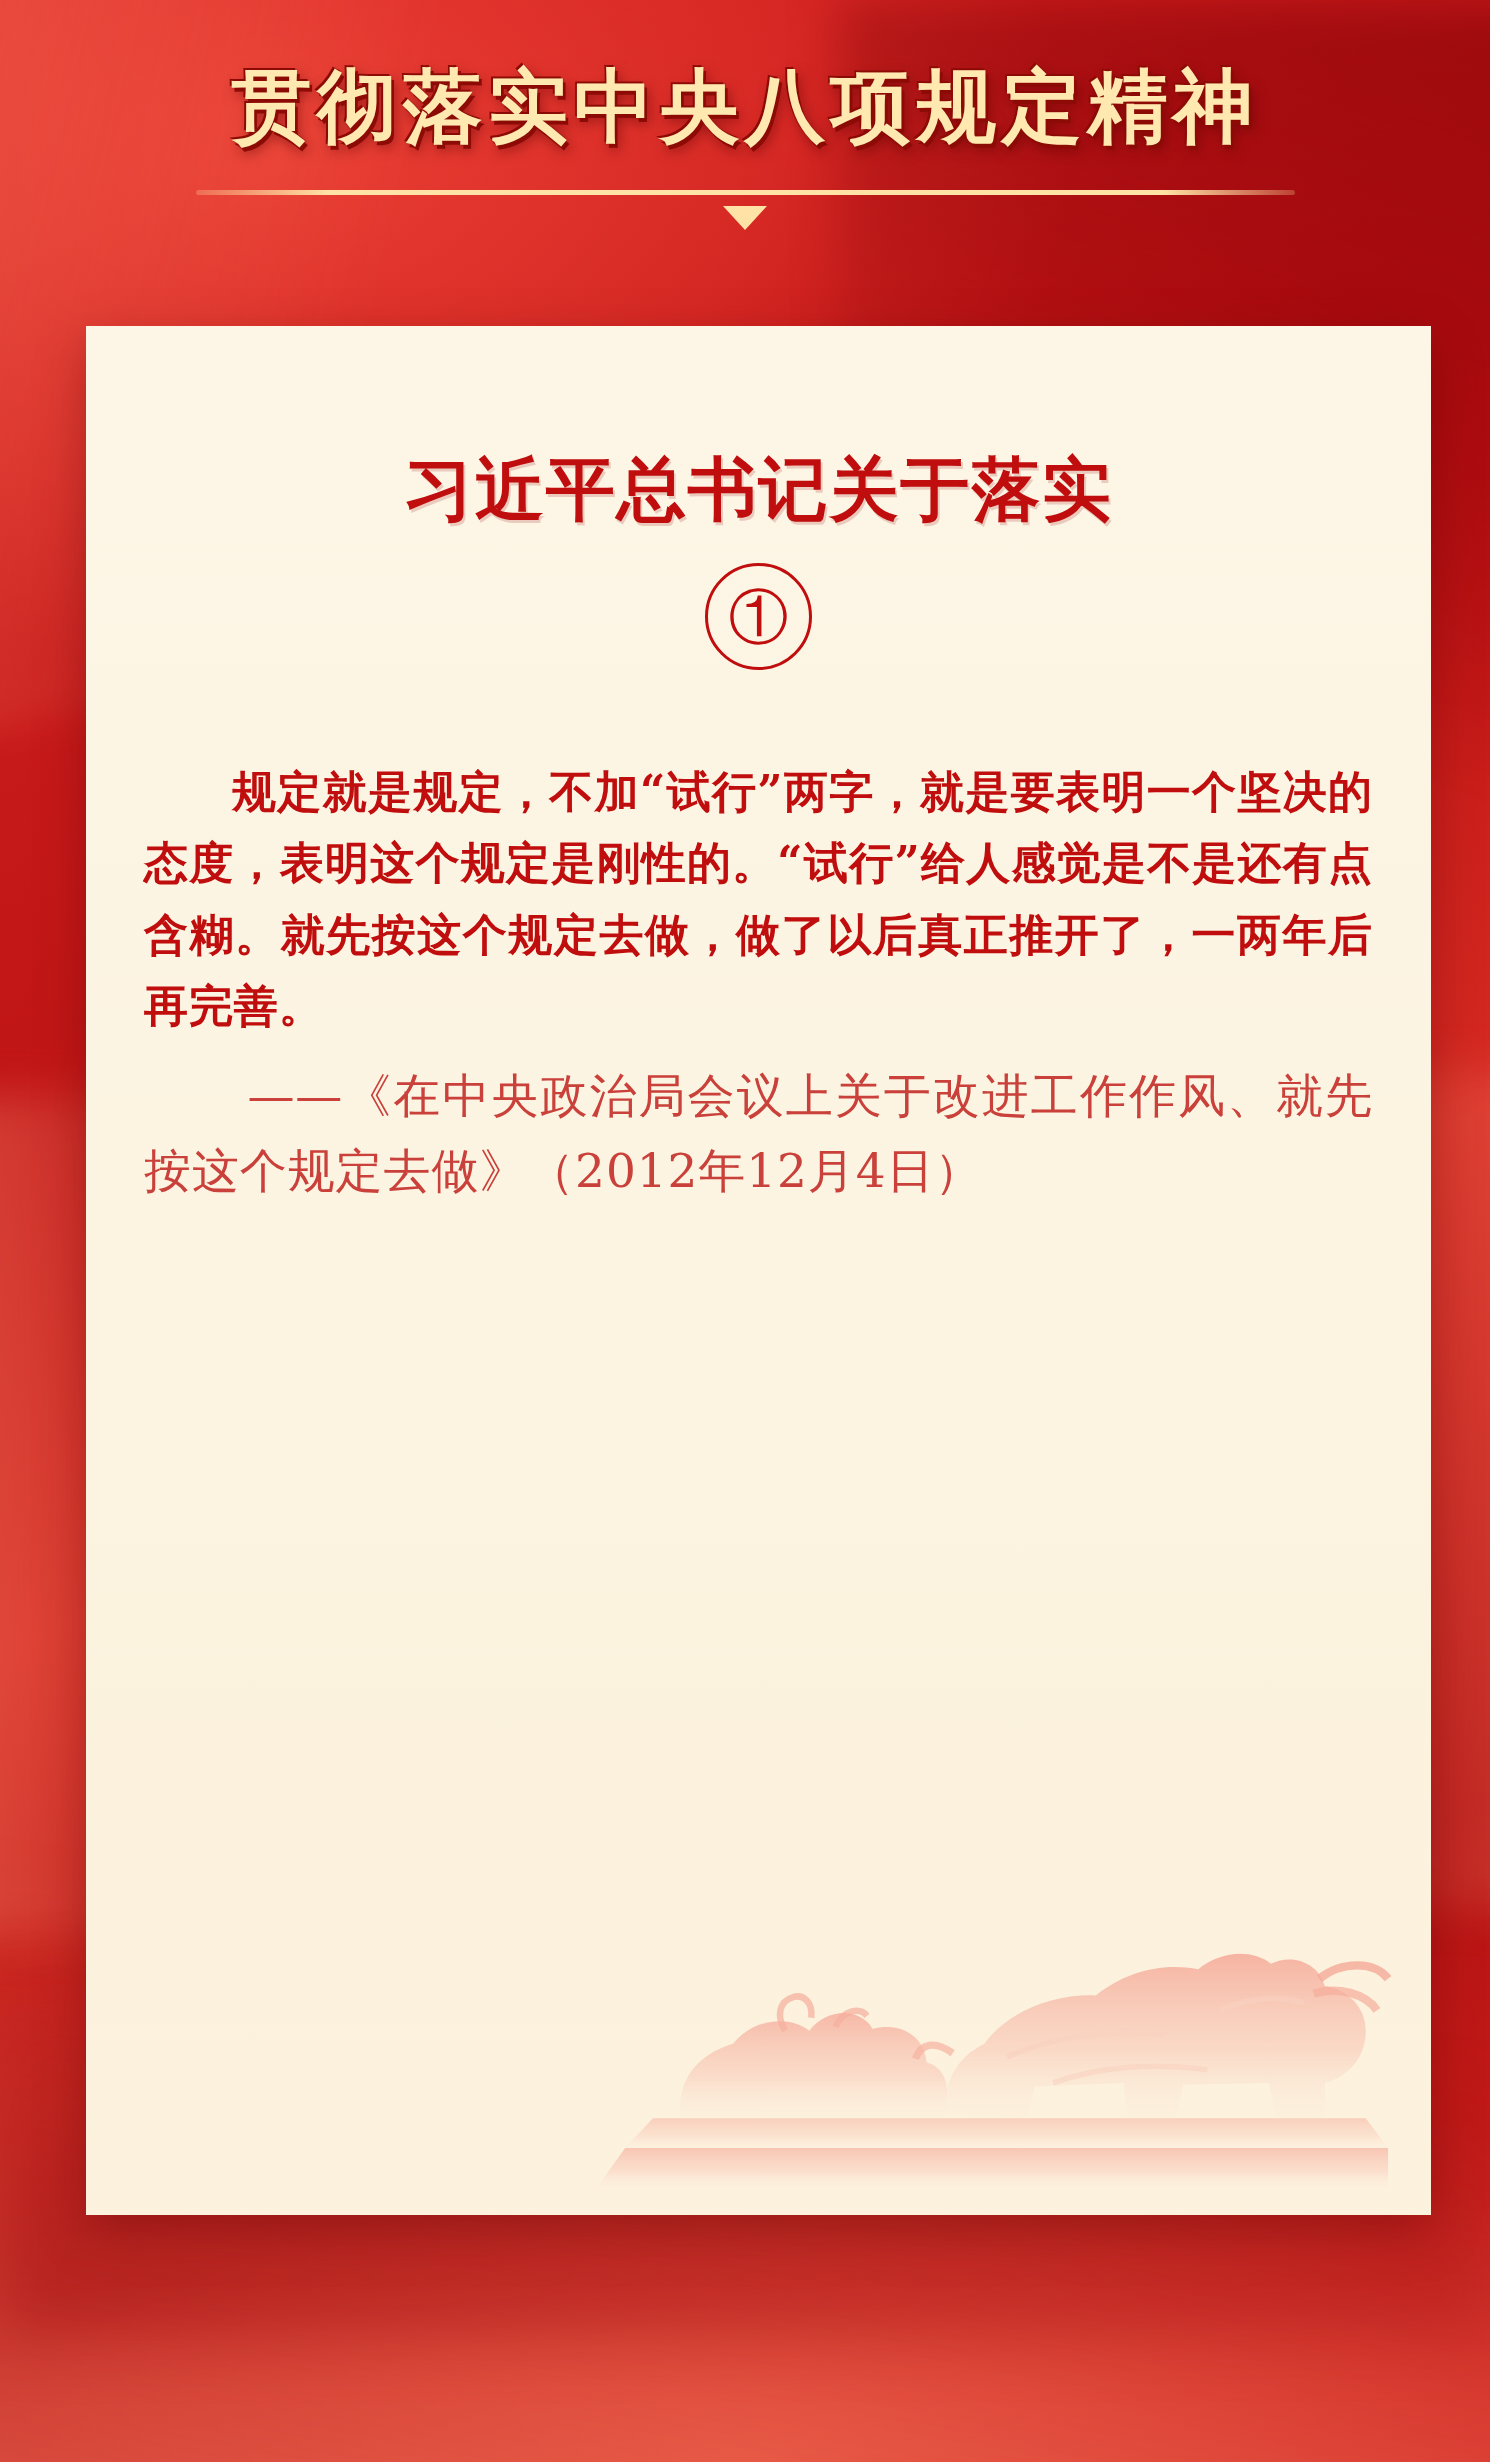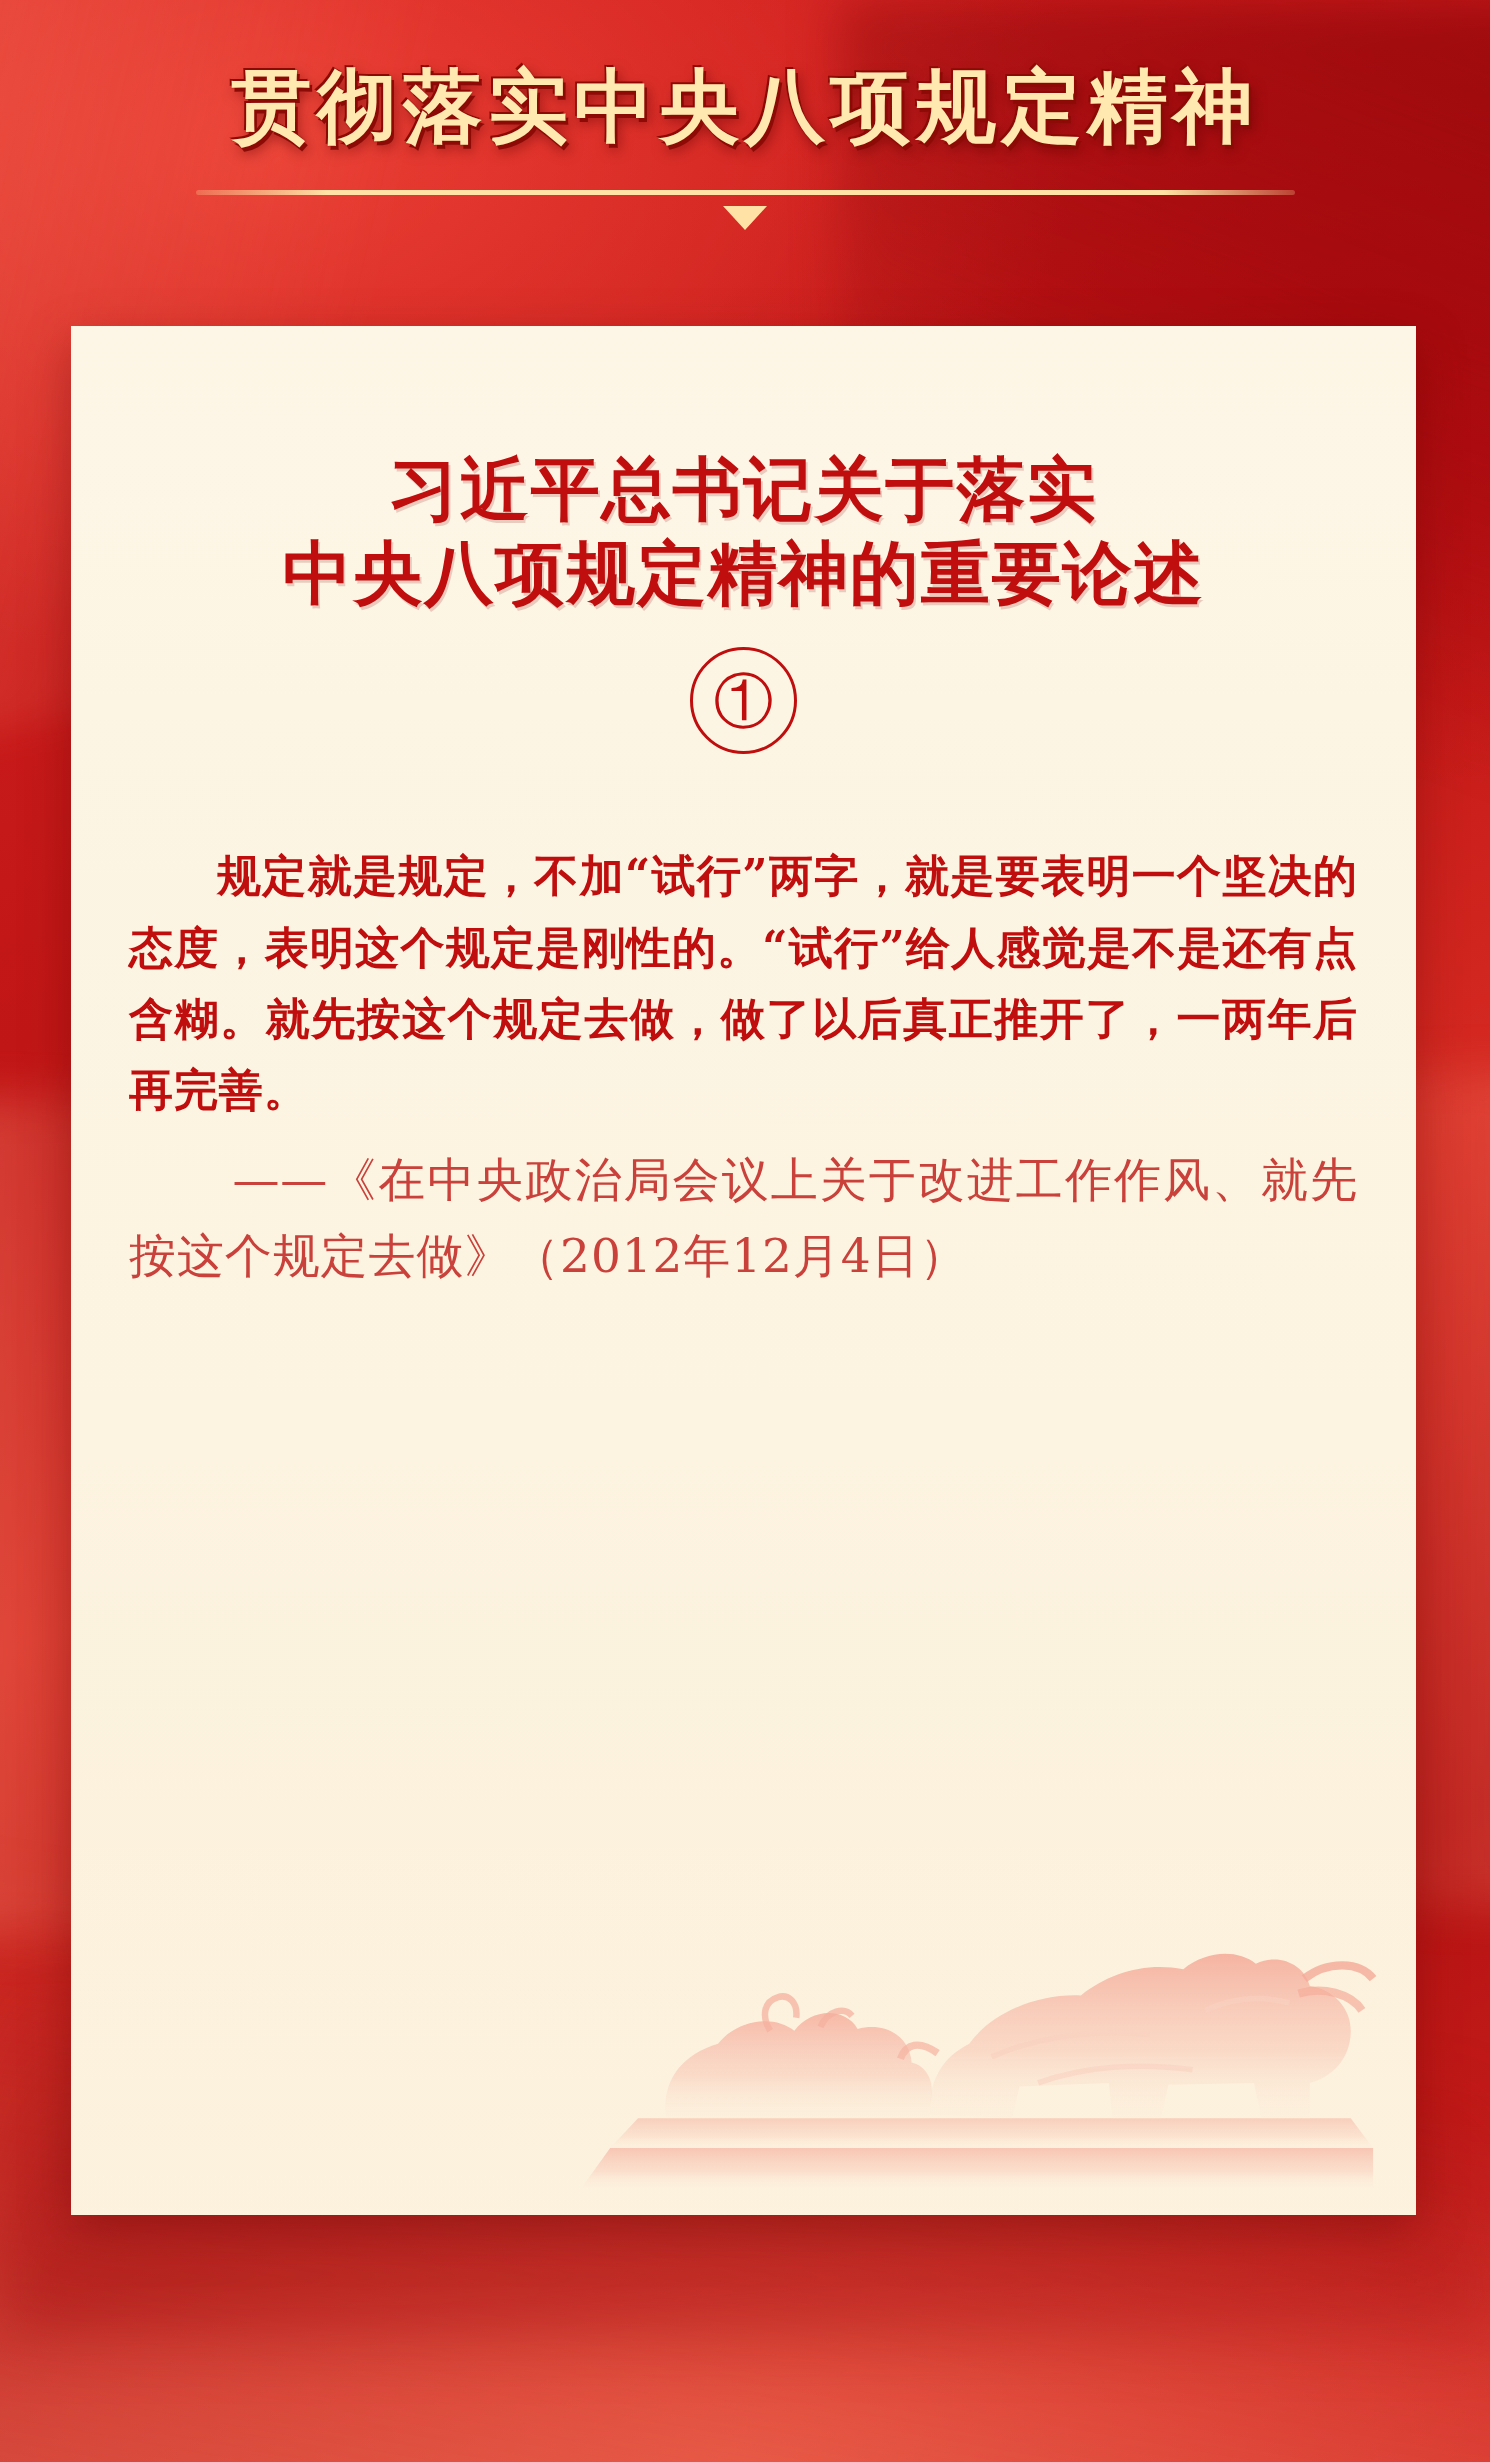--- a/index.html
+++ b/index.html
@@ -94,21 +94,21 @@
     margin: 11.2px auto 0;
     width: 0; height: 0;
     border-left: 22.4px solid transparent;
     border-right: 22.4px solid transparent;
     border-top: 24px solid #ffe3a6;
   }
 
   
   .card {
     position: absolute;
-    left: 71px;
+    left: 86px;
     top: 326px;
     width: 1345px;
     height: 1889px;
     background: linear-gradient(180deg, #fdf6e6 0%, #fcf3e0 60%, #fbf0da 100%);
     box-shadow: 0 17px 45px rgba(90,0,0,0.35);
     z-index: 6;
     overflow: hidden;
   }
   .card-inner {
     position: relative;
@@ -238,21 +238,20 @@
       <path d="M700 240 C730 226 760 224 790 232" fill="none" stroke="#f6b6a8" stroke-width="6" opacity="0.7"></path>
 
       <path d="M412 286 C392 272 378 276 372 292" fill="none" stroke="#f07a6a" stroke-width="8" opacity="0.7"></path>
     </svg>
 
     <div class="card-sheen"></div>
 
     <div class="card-inner">
       <div class="title-block">
         <div class="title-line">习近平总书记关于落实</div>
-        <div class="title-line">中央八项规定精神的重要论述</div>
         <div class="number-badge">①</div>
       </div>
 
       <div class="quote">规定就是规定，不加“试行”两字，就是要表明一个坚决的态度，表明这个规定是刚性的。“试行”给人感觉是不是还有点含糊。就先按这个规定去做，做了以后真正推开了，一两年后再完善。</div>
 
       <div class="source">——《在中央政治局会议上关于改进工作作风、就先按这个规定去做》（2012年12月4日）</div>
     </div>
 
   </div>
 </div>

